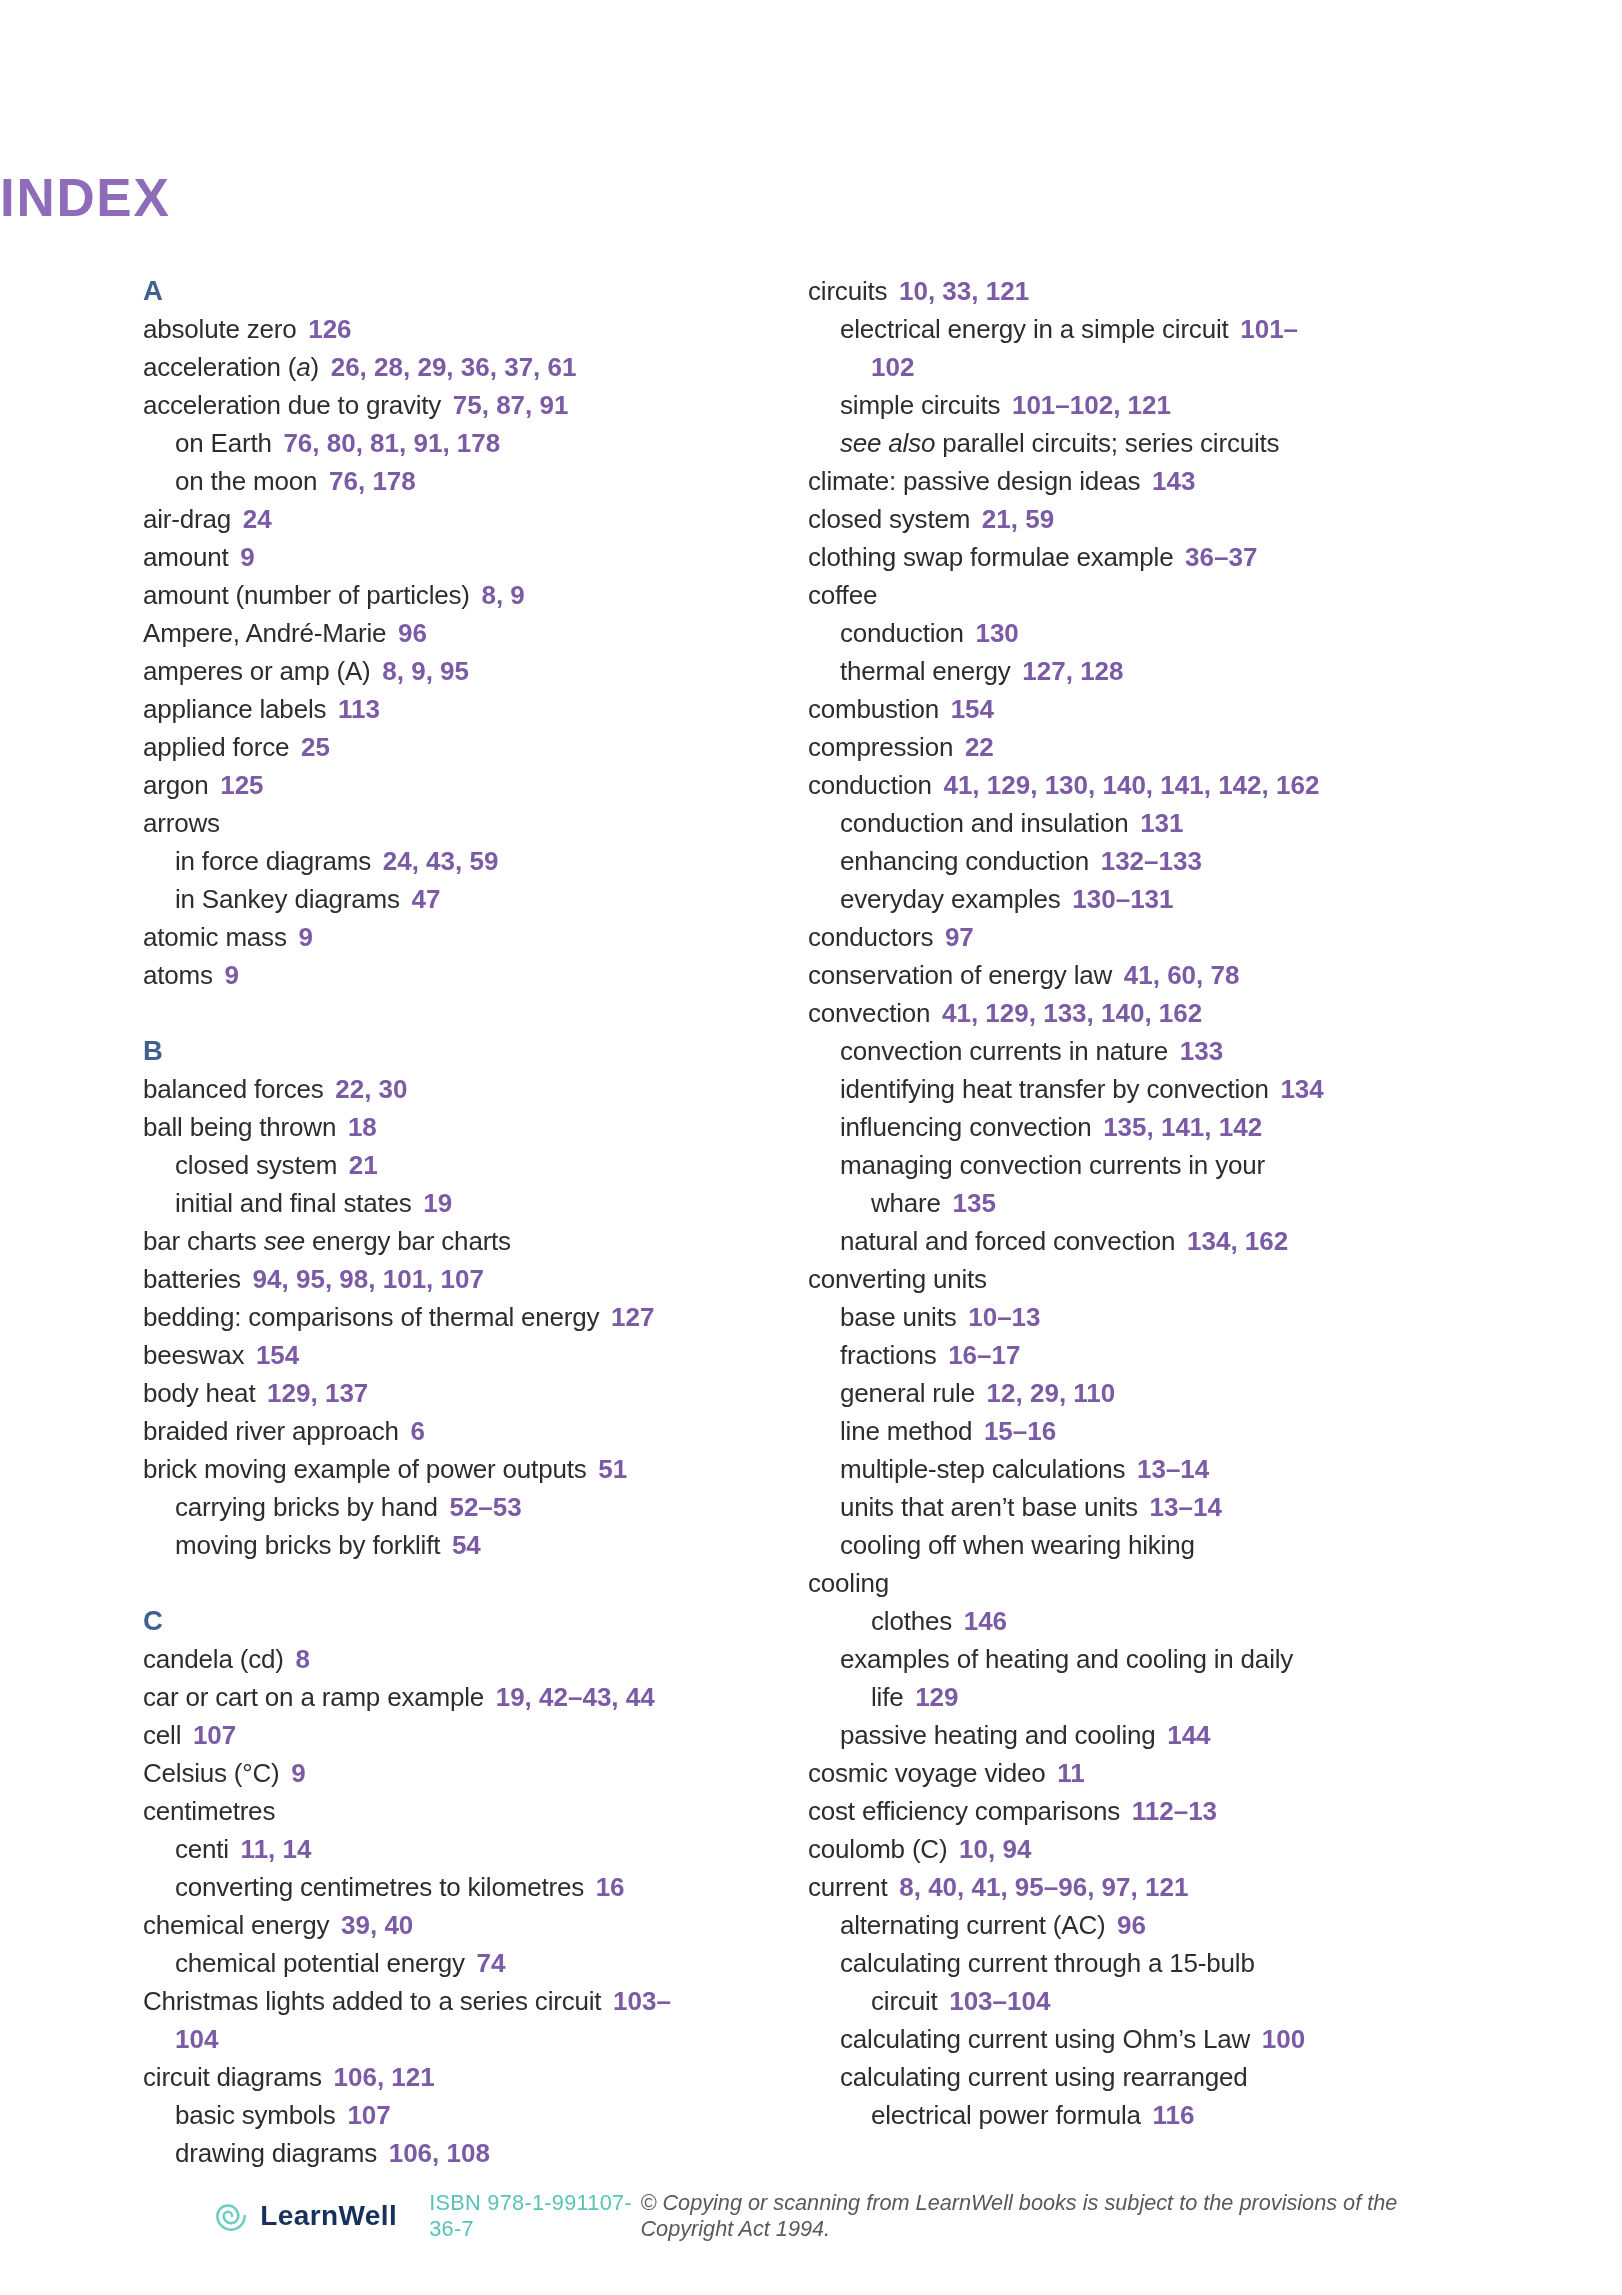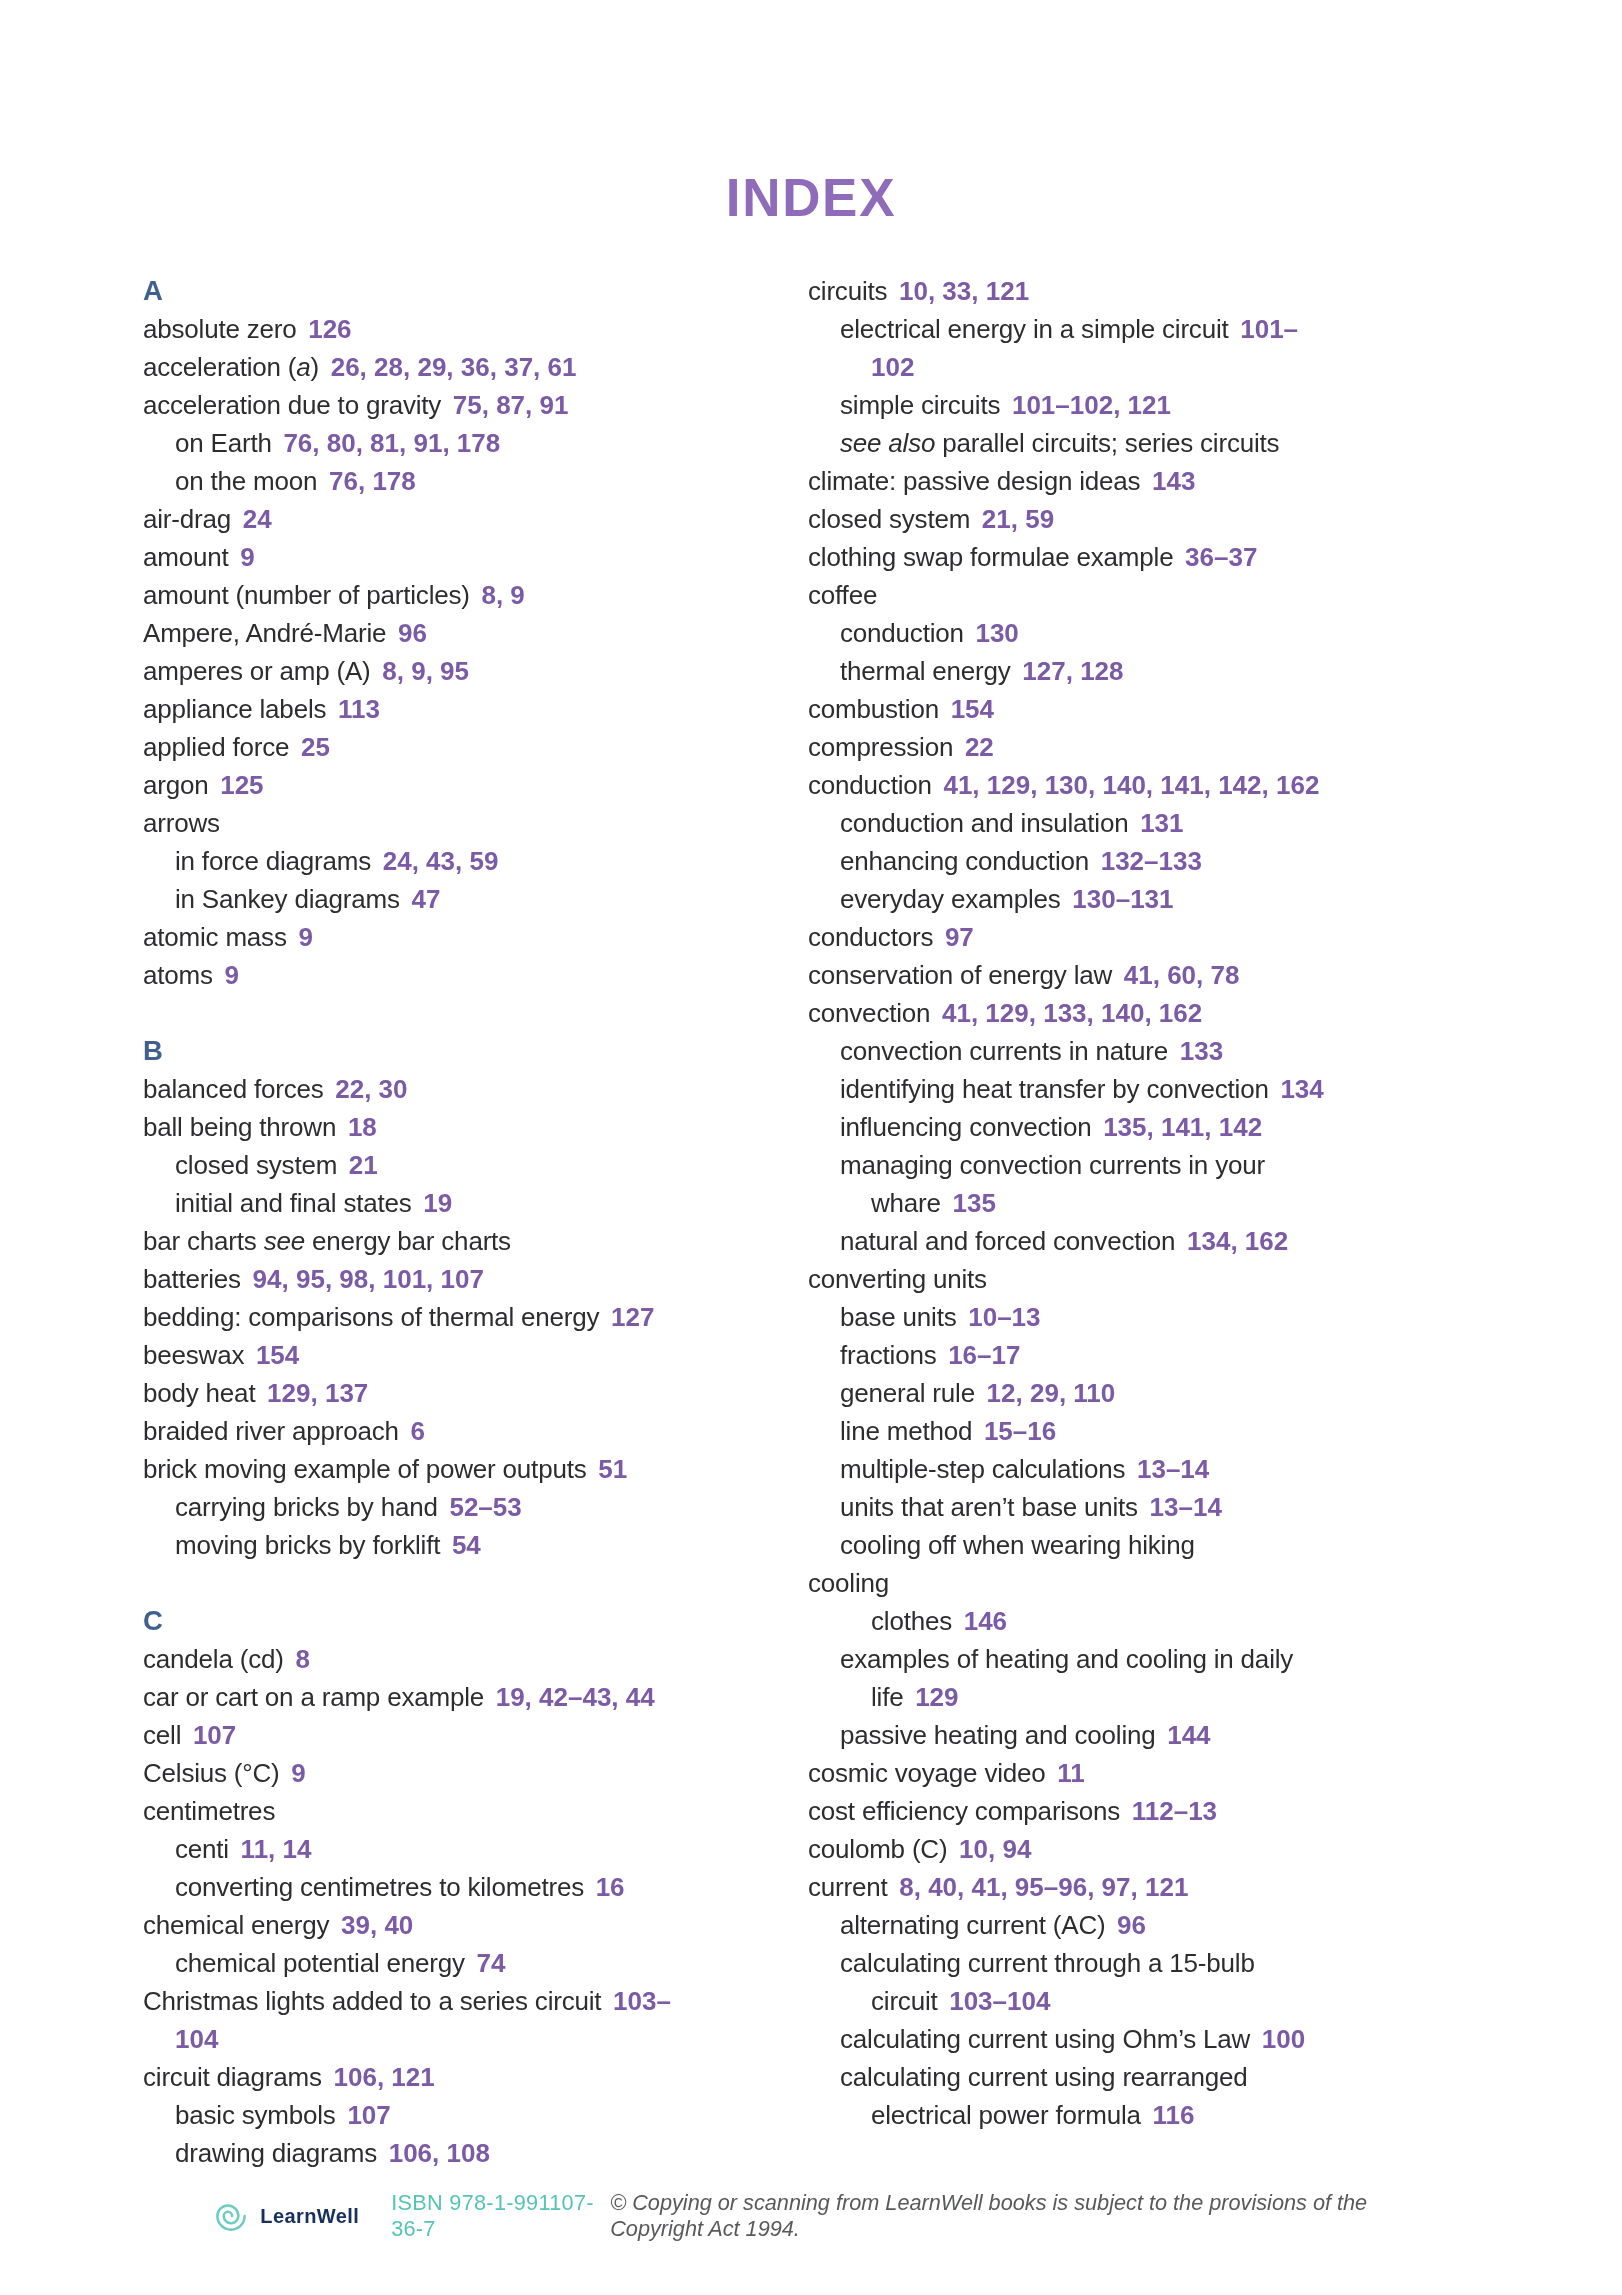--- a/index.html
+++ b/index.html
@@ -10,21 +10,21 @@
     --teal:#56c3b7;
     --navy:#17305c;
     --gray:#58595b;
   }
   *{margin:0;padding:0;box-sizing:border-box;}
   html,body{background:#ffffff;}
   body{font-family:"Liberation Sans","DejaVu Sans",sans-serif;color:var(--body);}
   .page{position:relative;width:1622px;height:2295px;background:#ffffff;overflow:hidden;}
   .title{
     position:absolute;top:167px;left:0;width:100%;
-    text-align:center;
+    text-align:left;
     font-size:53px;font-weight:800;letter-spacing:1.7px;
     color:var(--title);
   }
   .col{position:absolute;top:272px;font-size:26px;line-height:38px;letter-spacing:-0.2px;}
   .col-left{left:143px;width:660px;}
   .col-right{left:808px;width:708px;}
   .row{height:38px;white-space:nowrap;}
   .row.section{color:var(--section);font-weight:700;font-size:27.5px;}
   .row.gap{height:38px;}
   .ind0{padding-left:0;}
@@ -32,21 +32,21 @@
   .ind2{padding-left:63px;}
   .etext i{font-style:italic;}
   .pages{color:var(--accent);font-weight:700;margin-left:11.7px;letter-spacing:0;}
   .row .etext + .pages{margin-left:11.7px;}
   .row .pages:first-child{margin-left:0;}
   .footer{
     position:absolute;left:210px;top:2190px;width:1217px;
     display:flex;align-items:center;
   }
   .logo{width:42px;height:42px;flex:0 0 auto;}
-  .brand{font-size:20px;font-weight:700;color:var(--navy);margin-left:8.3px;letter-spacing:0.4px;}
+  .brand{font-size:28px;font-weight:700;color:var(--navy);margin-left:8.3px;letter-spacing:0.4px;}
   .isbn{font-size:21.7px;color:var(--teal);margin-left:32px;letter-spacing:0.3px;}
   .copyright{font-size:21.7px;font-style:italic;color:var(--gray);margin-left:7px;}
 </style>
 </head>
 <body>
 
 <div class="page">
 
   <div class="title">INDEX</div>
 

